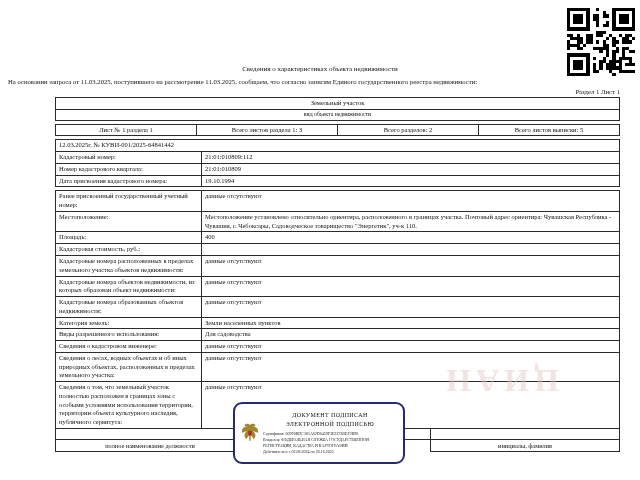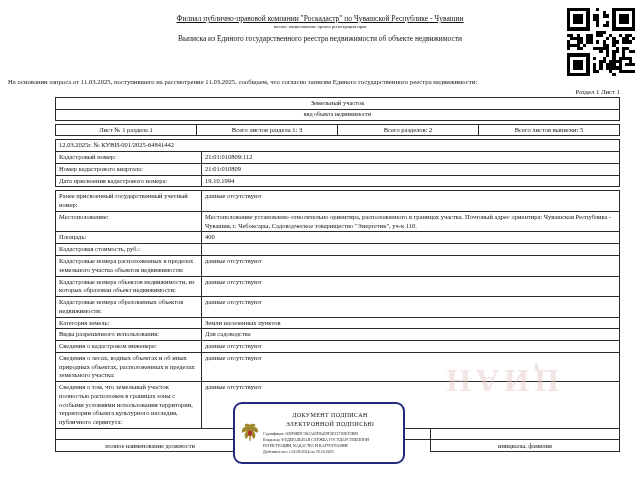--- a/index.html
+++ b/index.html
@@ -56,25 +56,20 @@
     position:absolute;left:415px;top:362px;width:170px;z-index:1;
     text-align:center;font-size:32px;font-weight:bold;letter-spacing:5px;
     transform:rotate(180deg);opacity:.45;user-select:none;
   }
 </style>
 </head>
 <body>
 
 <div class="page">
 
-  <div class="header">
-    <div class="org-name">Филиал публично-правовой компании "Роскадастр" по Чувашской Республике - Чувашии</div>
-    <div class="org-caption">полное наименование органа регистрации прав</div>
-    <div class="doc-title">Выписка из Единого государственного реестра недвижимости об объекте недвижимости</div>
-  </div>
 
   <svg class="qr" viewBox="0 0 63 63" shape-rendering="crispEdges">
       <rect x="27" y="0" width="3" height="3" fill="#000"></rect>
       <rect x="33" y="3" width="3" height="3" fill="#000"></rect>
       <rect x="24" y="6" width="3" height="3" fill="#000"></rect>
       <rect x="27" y="6" width="3" height="3" fill="#000"></rect>
       <rect x="33" y="6" width="3" height="3" fill="#000"></rect>
       <rect x="36" y="6" width="3" height="3" fill="#000"></rect>
       <rect x="24" y="9" width="3" height="3" fill="#000"></rect>
       <rect x="27" y="9" width="3" height="3" fill="#000"></rect>
@@ -192,20 +187,21 @@
       <rect x="3" y="3" width="15" height="15" fill="#fff"></rect>
       <rect x="6" y="6" width="9" height="9" fill="#000"></rect>
       <rect x="42" y="0" width="21" height="21" fill="#000"></rect>
       <rect x="45" y="3" width="15" height="15" fill="#fff"></rect>
       <rect x="48" y="6" width="9" height="9" fill="#000"></rect>
       <rect x="0" y="42" width="21" height="21" fill="#000"></rect>
       <rect x="3" y="45" width="15" height="15" fill="#fff"></rect>
       <rect x="6" y="48" width="9" height="9" fill="#000"></rect>
     </svg>
 
+  <div class="section-title">Сведения о характеристиках объекта недвижимости</div>
   <div class="request-line">На основании запроса от 11.03.2025, поступившего на рассмотрение 11.03.2025, сообщаем, что согласно записям Единого государственного реестра недвижимости:</div>
   <div class="section-label">Раздел 1 Лист 1</div>
 
   <div class="tables">
 
     <div class="tbl">
       <div class="row">
           <div class="cell center">Земельный участок</div>
         </div>
       <div class="row">

